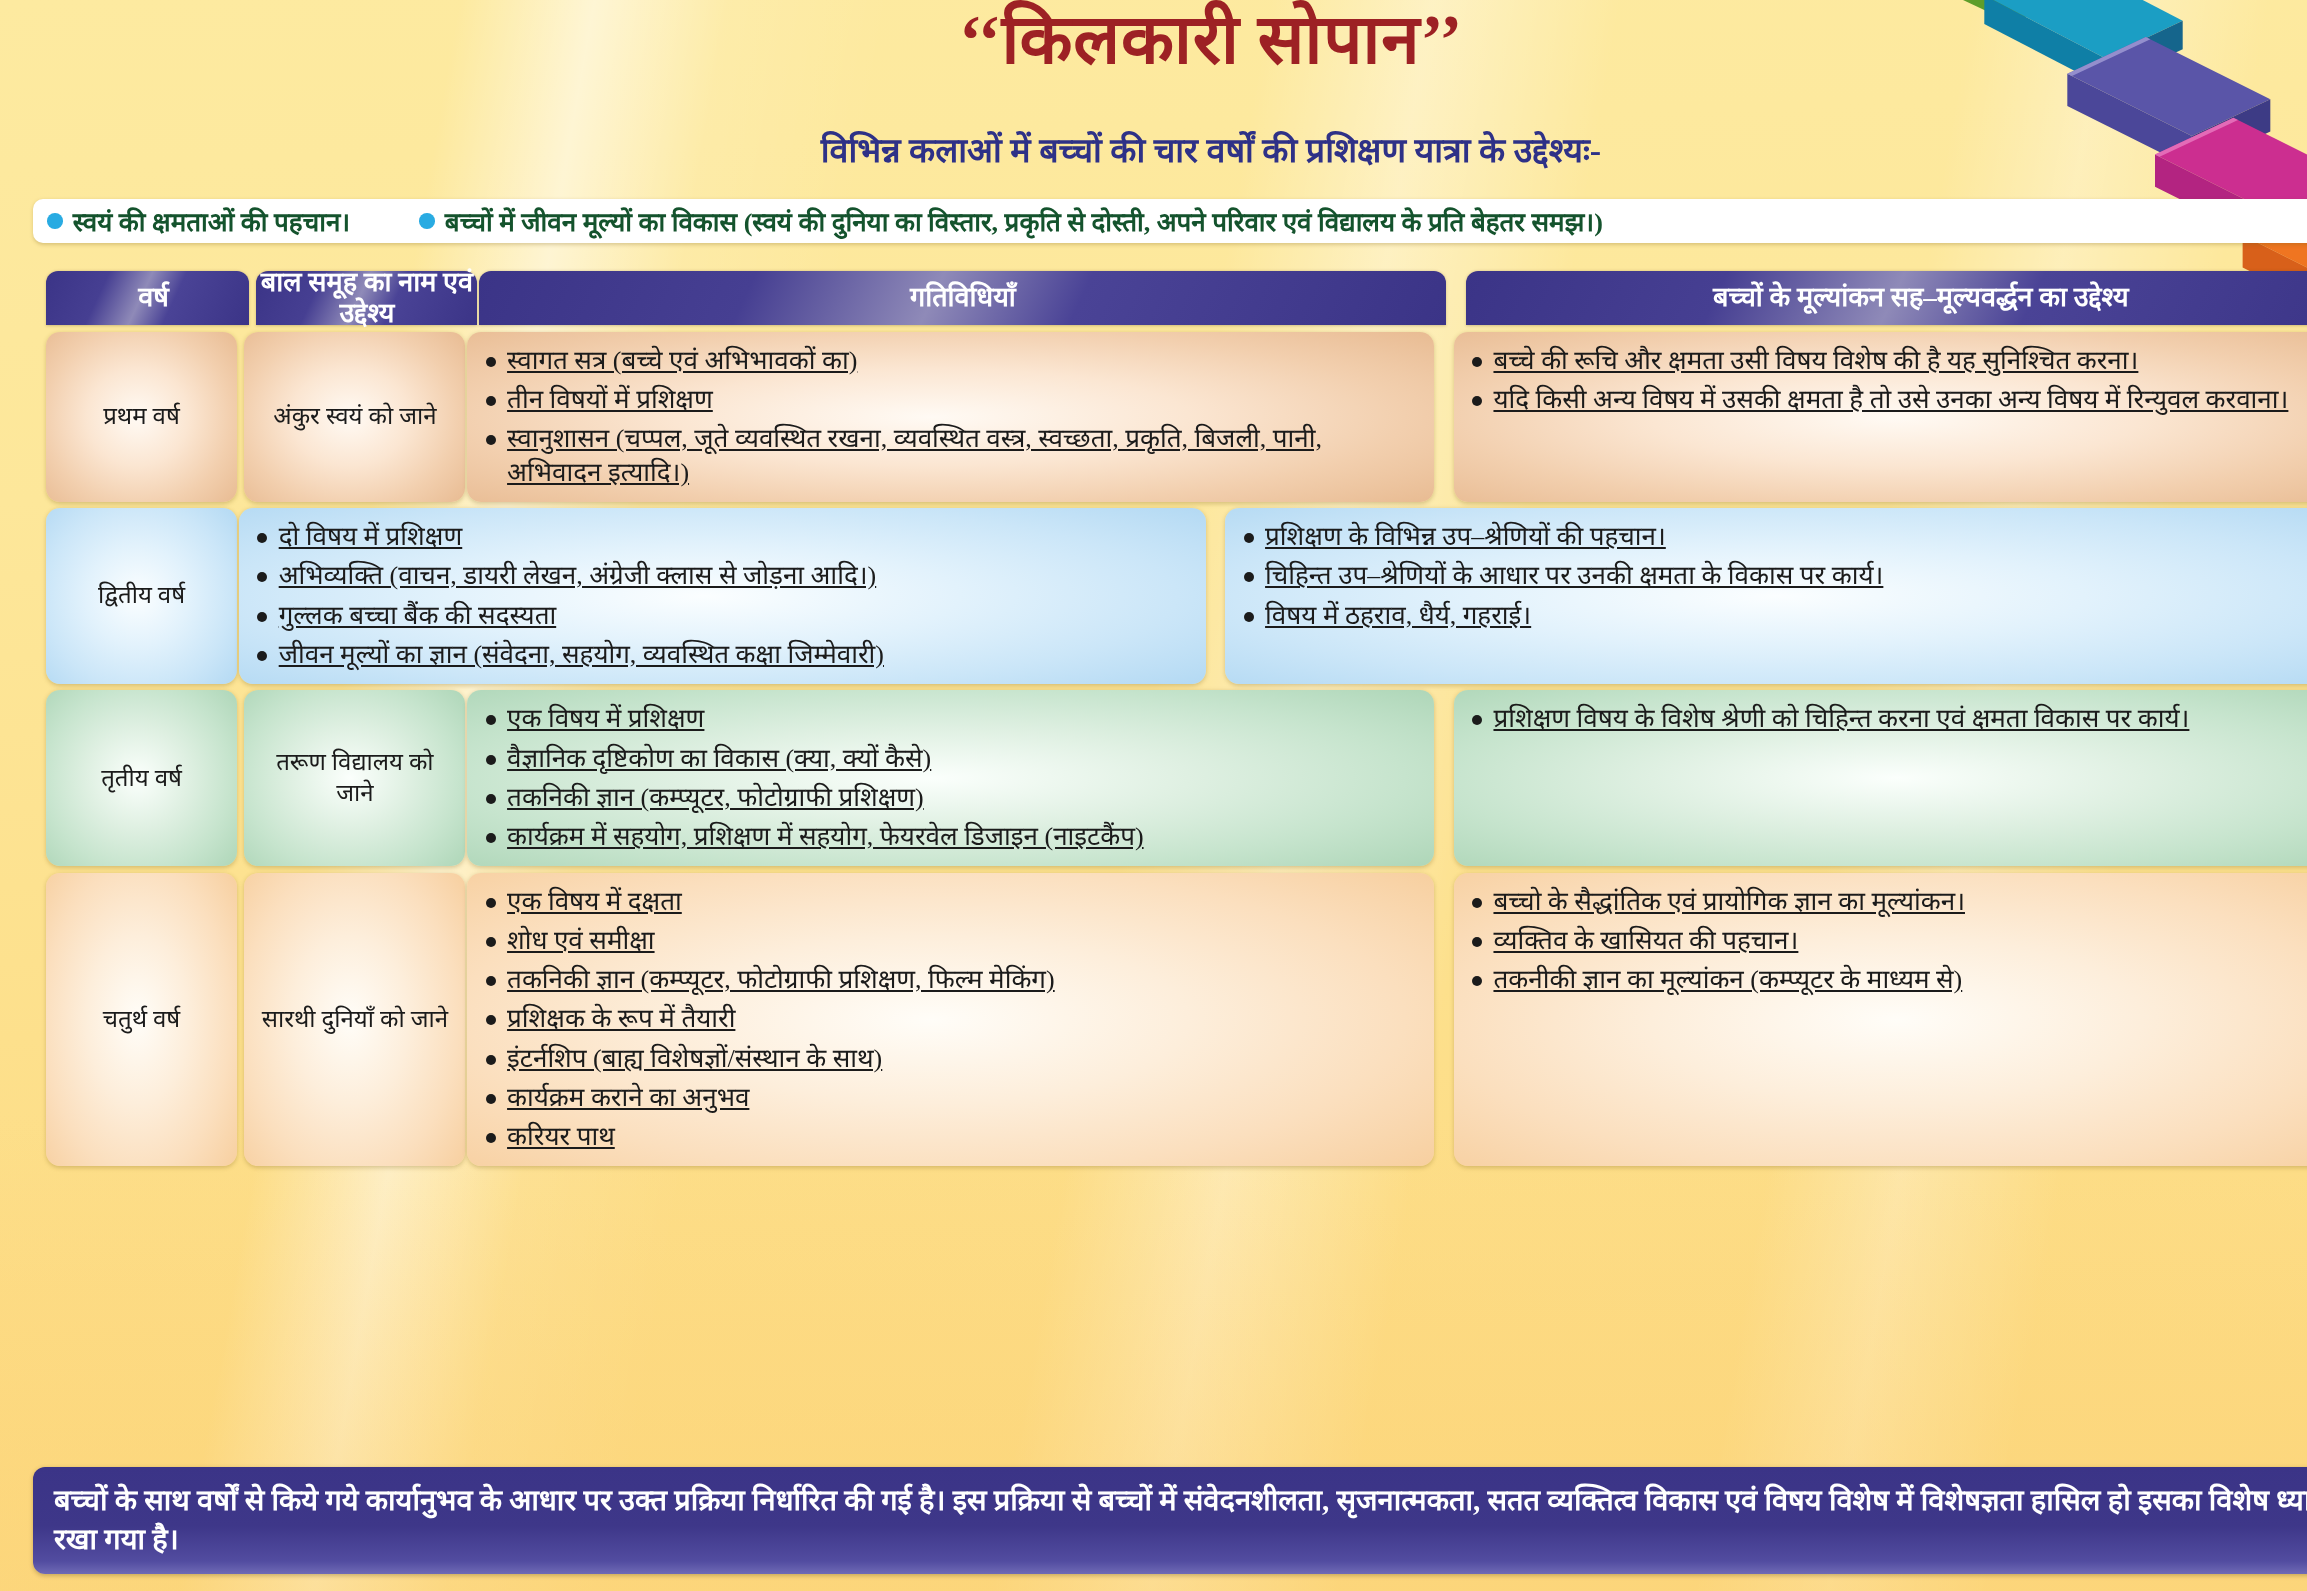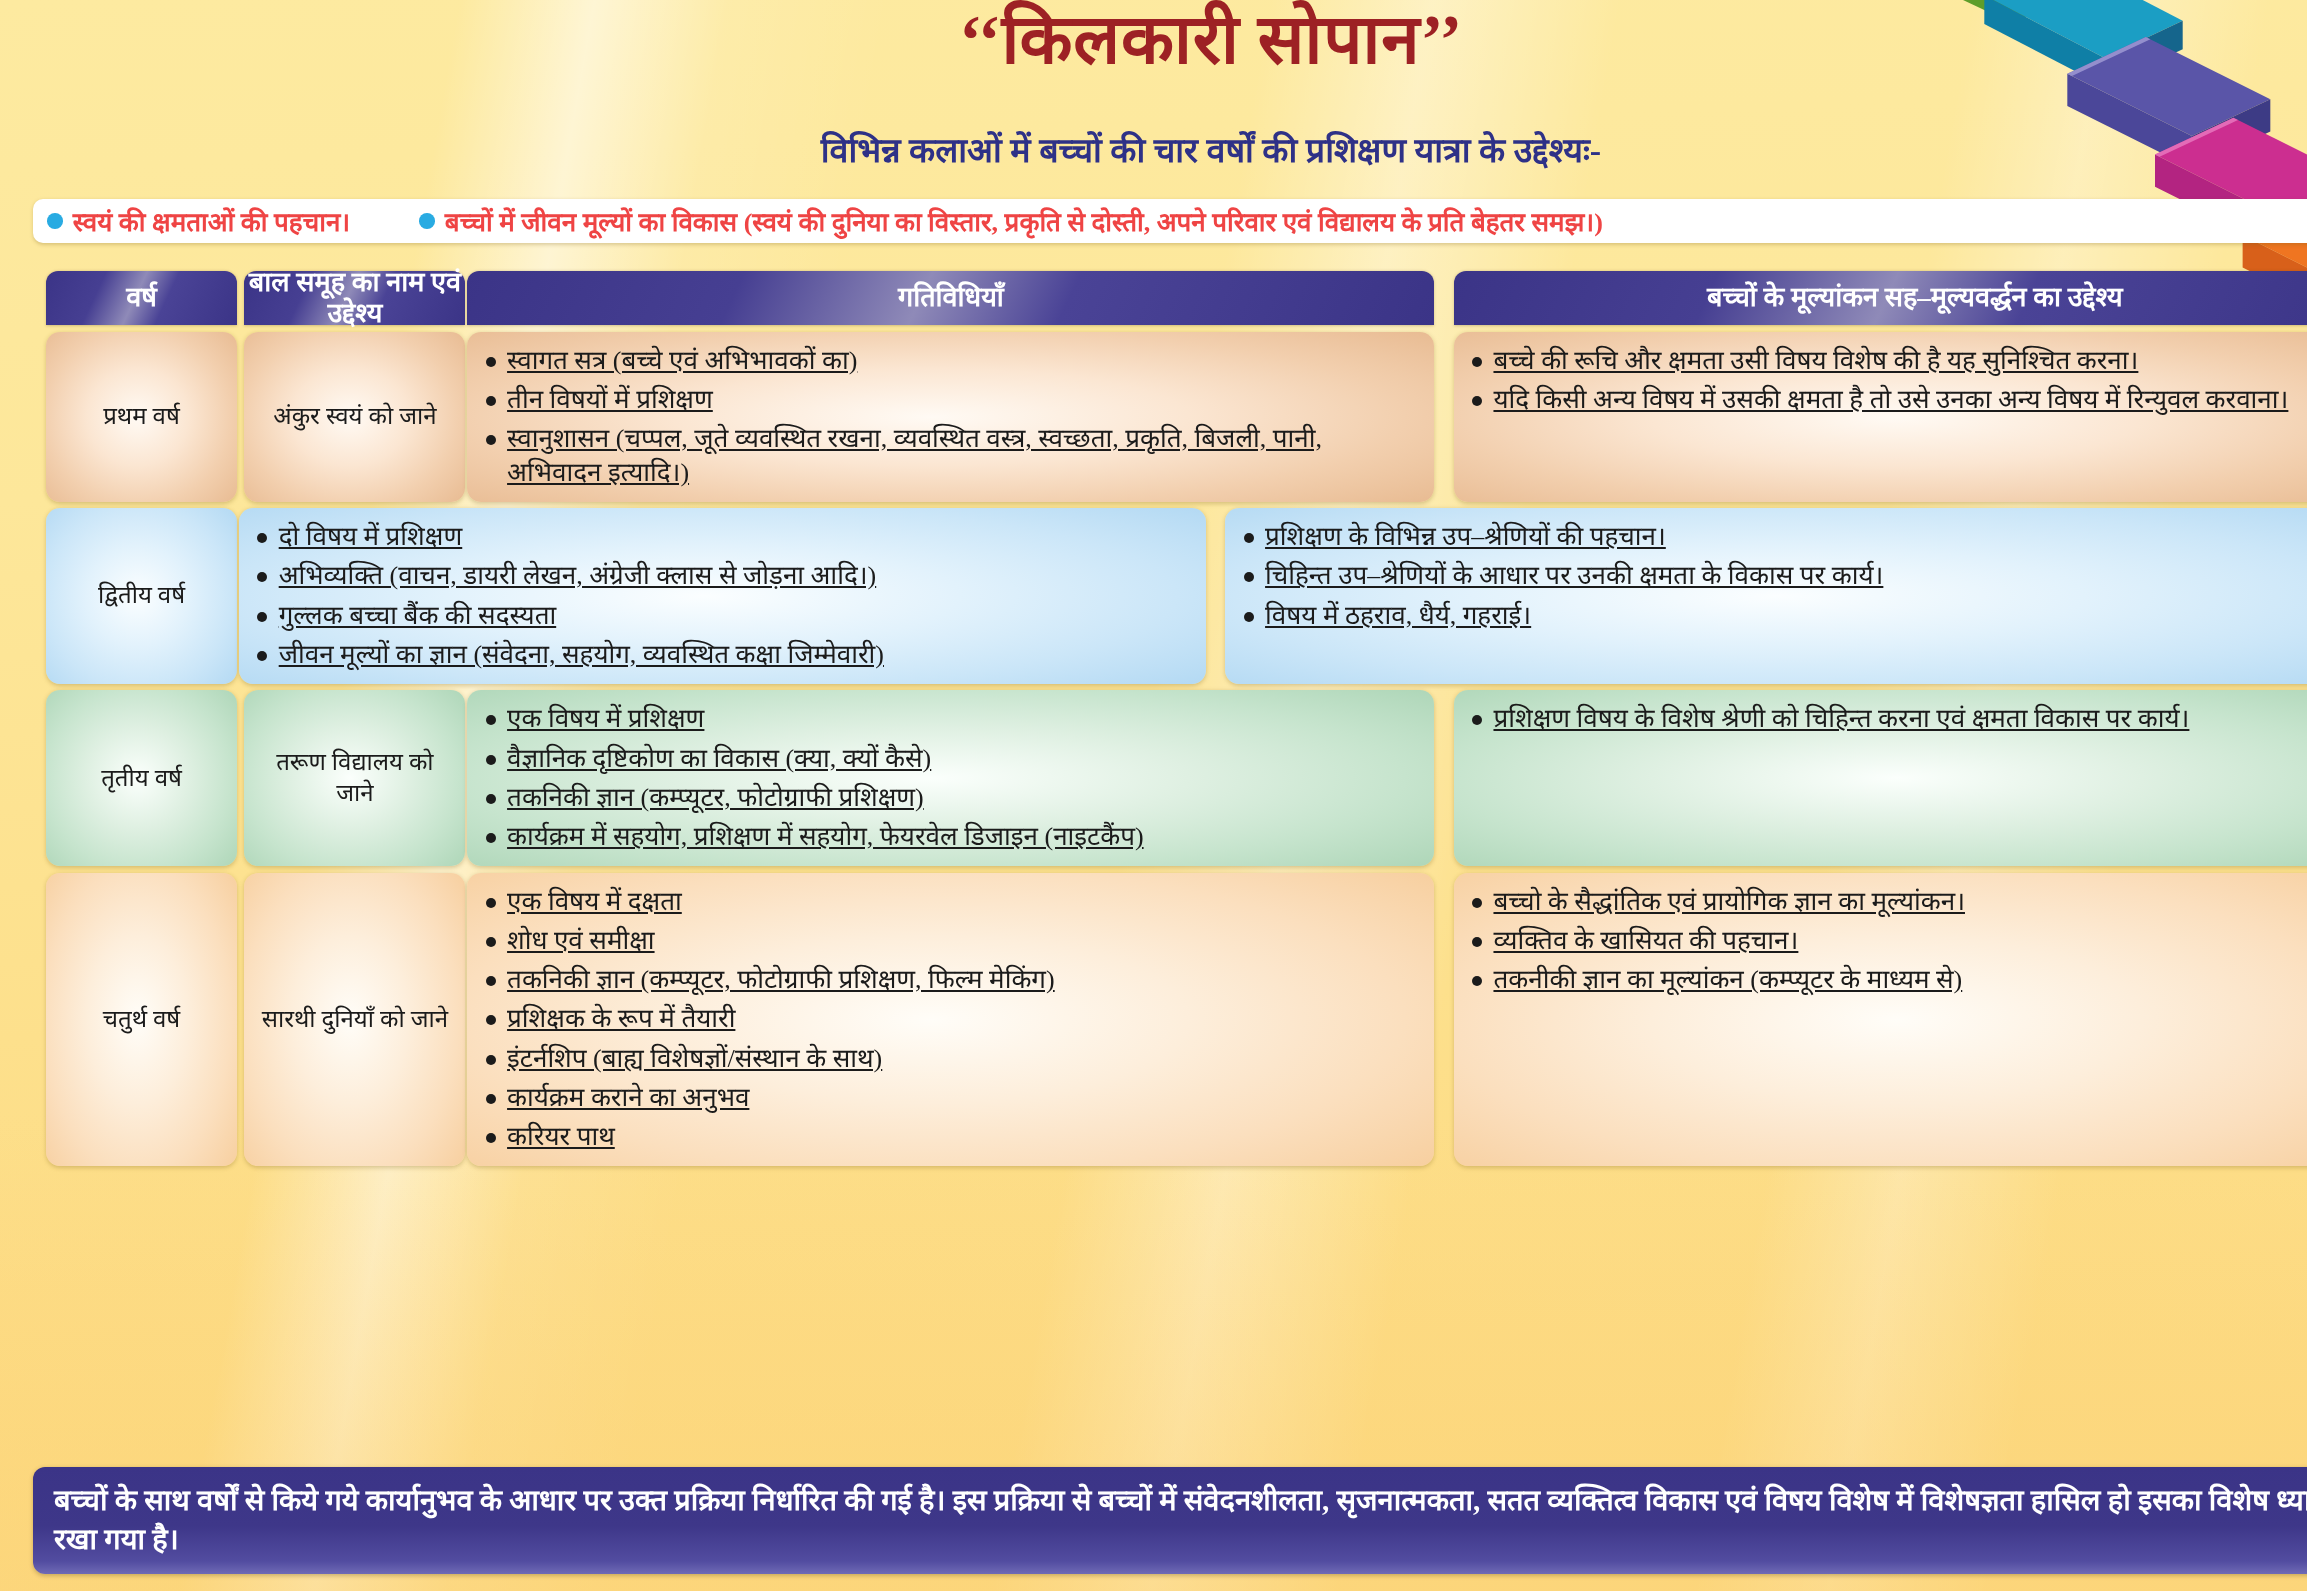--- a/index.html
+++ b/index.html
@@ -70,21 +70,21 @@
     display:flex;align-items:center;
     padding:0 14px;
     box-sizing:border-box;
     z-index:5;
   }
   .obj{
     display:flex;align-items:center;
     font-family:"Liberation Serif","DejaVu Serif",serif;
     font-weight:bold;
     font-size:26px;
-    color:#ef4444;
+    color:#14532d;
     white-space:nowrap;
   }
   .obj:first-child{margin-right:69px;}
   .dot{
     width:15.7px;height:15.7px;border-radius:50%;
     background:#29abe2;flex:0 0 auto;margin-right:10px;
   }
 
   
   .table{
@@ -106,21 +106,21 @@
     text-align:center;
     font-family:"Liberation Serif","DejaVu Serif",serif;
     font-weight:bold;
     font-size:27px;
     line-height:1.15;
     height:54px;
     box-shadow:0 0.9px 2.8px rgba(80,60,20,0.25);
   }
 
   
-  .c1{flex:0 0 191px;}
+  .c1{flex:0 0 191px;padding-left:12px;}
   .c2{flex:0 0 221px;margin-left:7.4px;}
   .c3{flex:0 0 967px;margin-left:2px;}
   .c4{flex:1;margin-left:19.4px;}
 
   .body-row .cell{
     border-radius:14px;
     box-shadow:0 1.4px 4.2px rgba(120,95,25,0.28);
     padding:12px 15.7px;
     box-sizing:border-box;
     font-family:"Liberation Serif","DejaVu Serif",serif;

